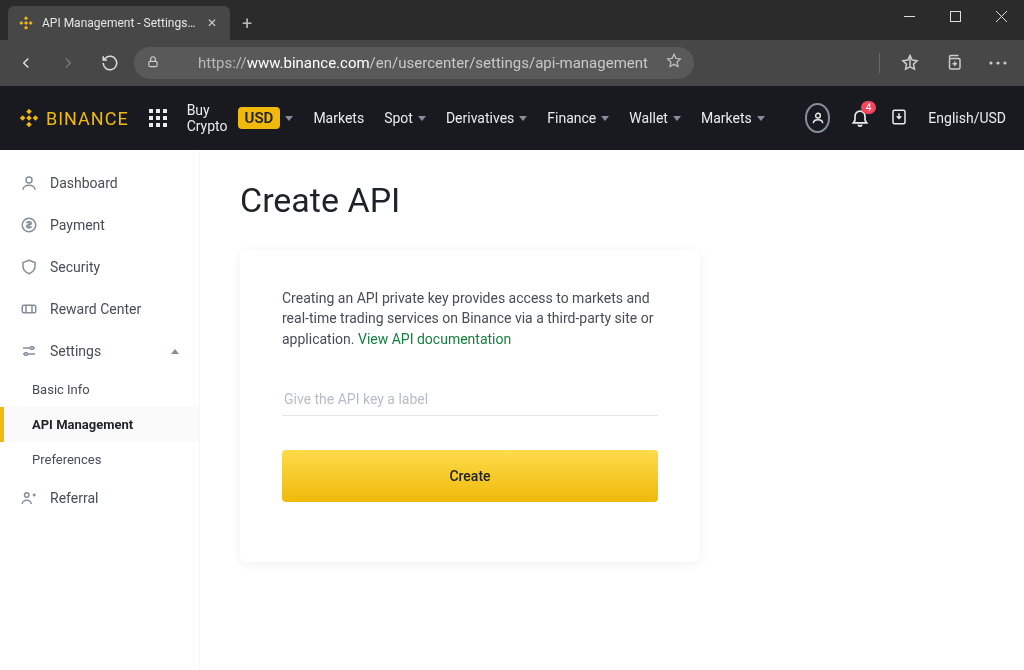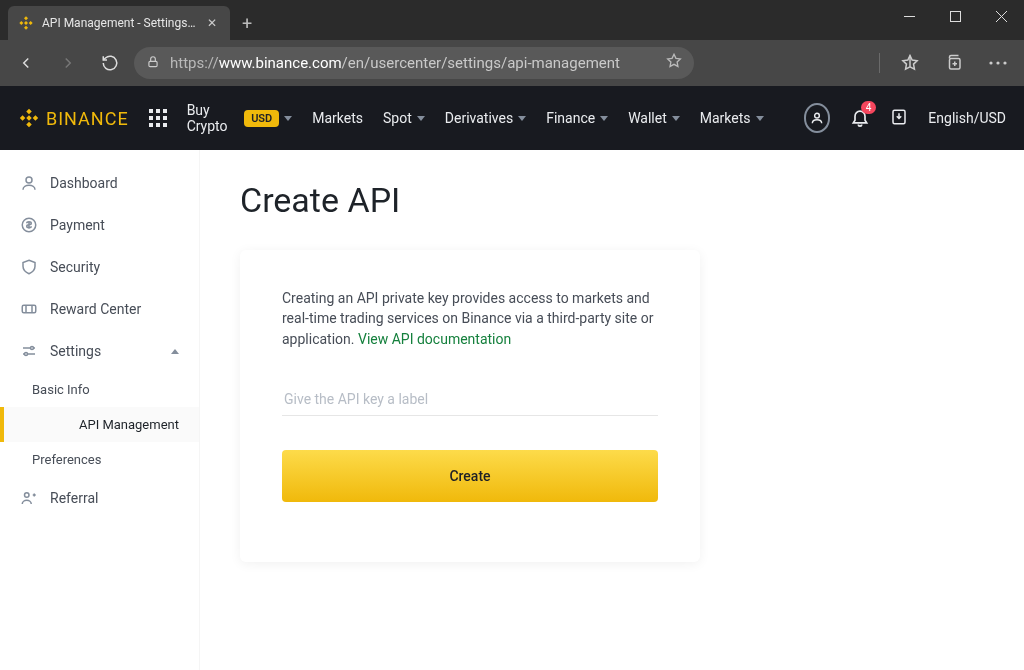--- a/index.html
+++ b/index.html
@@ -14,48 +14,48 @@
   .newtab { width: 34px; height: 34px; margin-top: 6px; display: flex; align-items: center; justify-content: center; color: #bbb; font-size: 18px; }
   .win-controls { margin-left: auto; display: flex; }
   .win-btn { width: 46px; height: 32px; display: flex; align-items: center; justify-content: center; color: #ddd; }
   .win-btn svg { width: 11px; height: 11px; }
 
   
   .addr-row { height: 46px; background: #474747; display: flex; align-items: center; padding: 0 8px; gap: 6px; }
   .nav-btn { width: 36px; height: 36px; display: flex; align-items: center; justify-content: center; color: #ccc; }
   .nav-btn.dim { color: #777; }
   .addr-box { flex: 1; height: 32px; background: #595959; border-radius: 16px; display: flex; align-items: center; padding: 0 12px; gap: 10px; color: #ddd; max-width: 560px; }
-  .addr-box .url { font-size: 15px; color: #fff; flex: 1; white-space: nowrap; overflow: hidden; }
+  .addr-box .url { font-size: 15px; color: #fff; flex: 1; white-space: nowrap; overflow: hidden; margin-left: 28px; }
   .addr-box .url .scheme { color: #b9b9b9; }
   .addr-box .url .host { color: #fff; }
   .addr-box .url .path { color: #c9c9c9; }
   .right-icons { margin-left: auto; display: flex; align-items: center; gap: 8px; }
   .vdiv { width: 1px; height: 20px; background: #6a6a6a; margin: 0 4px; }
 
   
   .bnc-nav { height: 64px; background: #181a20; display: flex; align-items: center; padding: 0 18px; gap: 20px; color: #eaecef; font-size: 14px; }
   .bnc-logo { display: flex; align-items: center; gap: 6px; color: #f0b90b; font-weight: 400; letter-spacing: 1px; font-size: 18px; }
   .bnc-logo svg { width: 22px; height: 22px; }
   .grid-icon { width:18px; height:18px; display:grid; grid-template-columns:repeat(3,4px); grid-template-rows:repeat(3,4px); gap:3px; }
   .grid-icon span { background:#eaecef; width:4px; height:4px; }
   .nav-item { display: flex; align-items: center; gap: 5px; cursor: pointer; }
   .caret { width:0; height:0; border-left:4px solid transparent; border-right:4px solid transparent; border-top:5px solid #848e9c; }
-  .usd-pill { background:#f0b90b; color:#1e2026; font-size:11px; font-weight:600; padding:2px 7px; border-radius:4px; }
+  .usd-pill { background:#f0b90b; color:#1e2026; font-size:15px; font-weight:600; padding:2px 7px; border-radius:4px; }
   .nav-spacer { flex:1; }
   .circ-btn { width:30px; height:30px; border:2px solid #848e9c; border-radius:50%; display:flex; align-items:center; justify-content:center; color:#eaecef; }
   .bell-wrap { position:relative; }
   .badge { position:absolute; top:-6px; right:-6px; background:#f6465d; color:#fff; font-size:10px; border-radius:8px; padding:1px 5px; }
 
   
   .page { display:flex; height: calc(670px - 40px - 46px - 64px); background:#fff; }
   .sidebar { width:200px; border-right:1px solid #f5f5f5; padding-top:12px; }
   .sb-item { display:flex; align-items:center; gap:12px; padding:12px 20px; color:#474d57; font-size:14px; cursor:pointer; }
   .sb-item .chev { margin-left:auto; width:0; height:0; border-left:4px solid transparent; border-right:4px solid transparent; border-bottom:5px solid #848e9c; }
   .sb-sub { padding:10px 20px 10px 32px; color:#474d57; font-size:13px; cursor:pointer; }
-  .sb-sub.active { border-left:4px solid #f0b90b; padding-left:28px; background:#fafafa; color:#1e2329; font-weight:400;text-align:right; }
+  .sb-sub.active { border-left:4px solid #f0b90b; padding-left:28px; background:#fafafa; color:#1e2329; font-weight:700; }
   .sb-icon { width:18px; height:18px; color:#848e9c; display:flex; align-items:center; justify-content:center; }
   .sb-icon svg { width:18px; height:18px; }
 
   .main { flex:1; padding:30px 40px 0; display:flex; flex-direction:column; }
   .main h1 { font-size:34px; font-weight:400; color:#1e2329; margin-bottom:30px; }
   .card { width:460px; background:#fff; border-radius:6px; box-shadow:0 2px 12px rgba(0,0,0,0.06); padding:38px 42px 60px; }
   .card p { color:#474d57; font-size:14px; line-height:1.45; margin-bottom:34px; }
   .card p a { color:#15803d; text-decoration:none; }
   .api-input { width:100%; border:none; border-bottom:1px solid #e6e6e6; padding:8px 2px; font-size:14px; outline:none; color:#1e2329; margin-bottom:34px; }
   .api-input::placeholder { color:#b7bdc6; }

